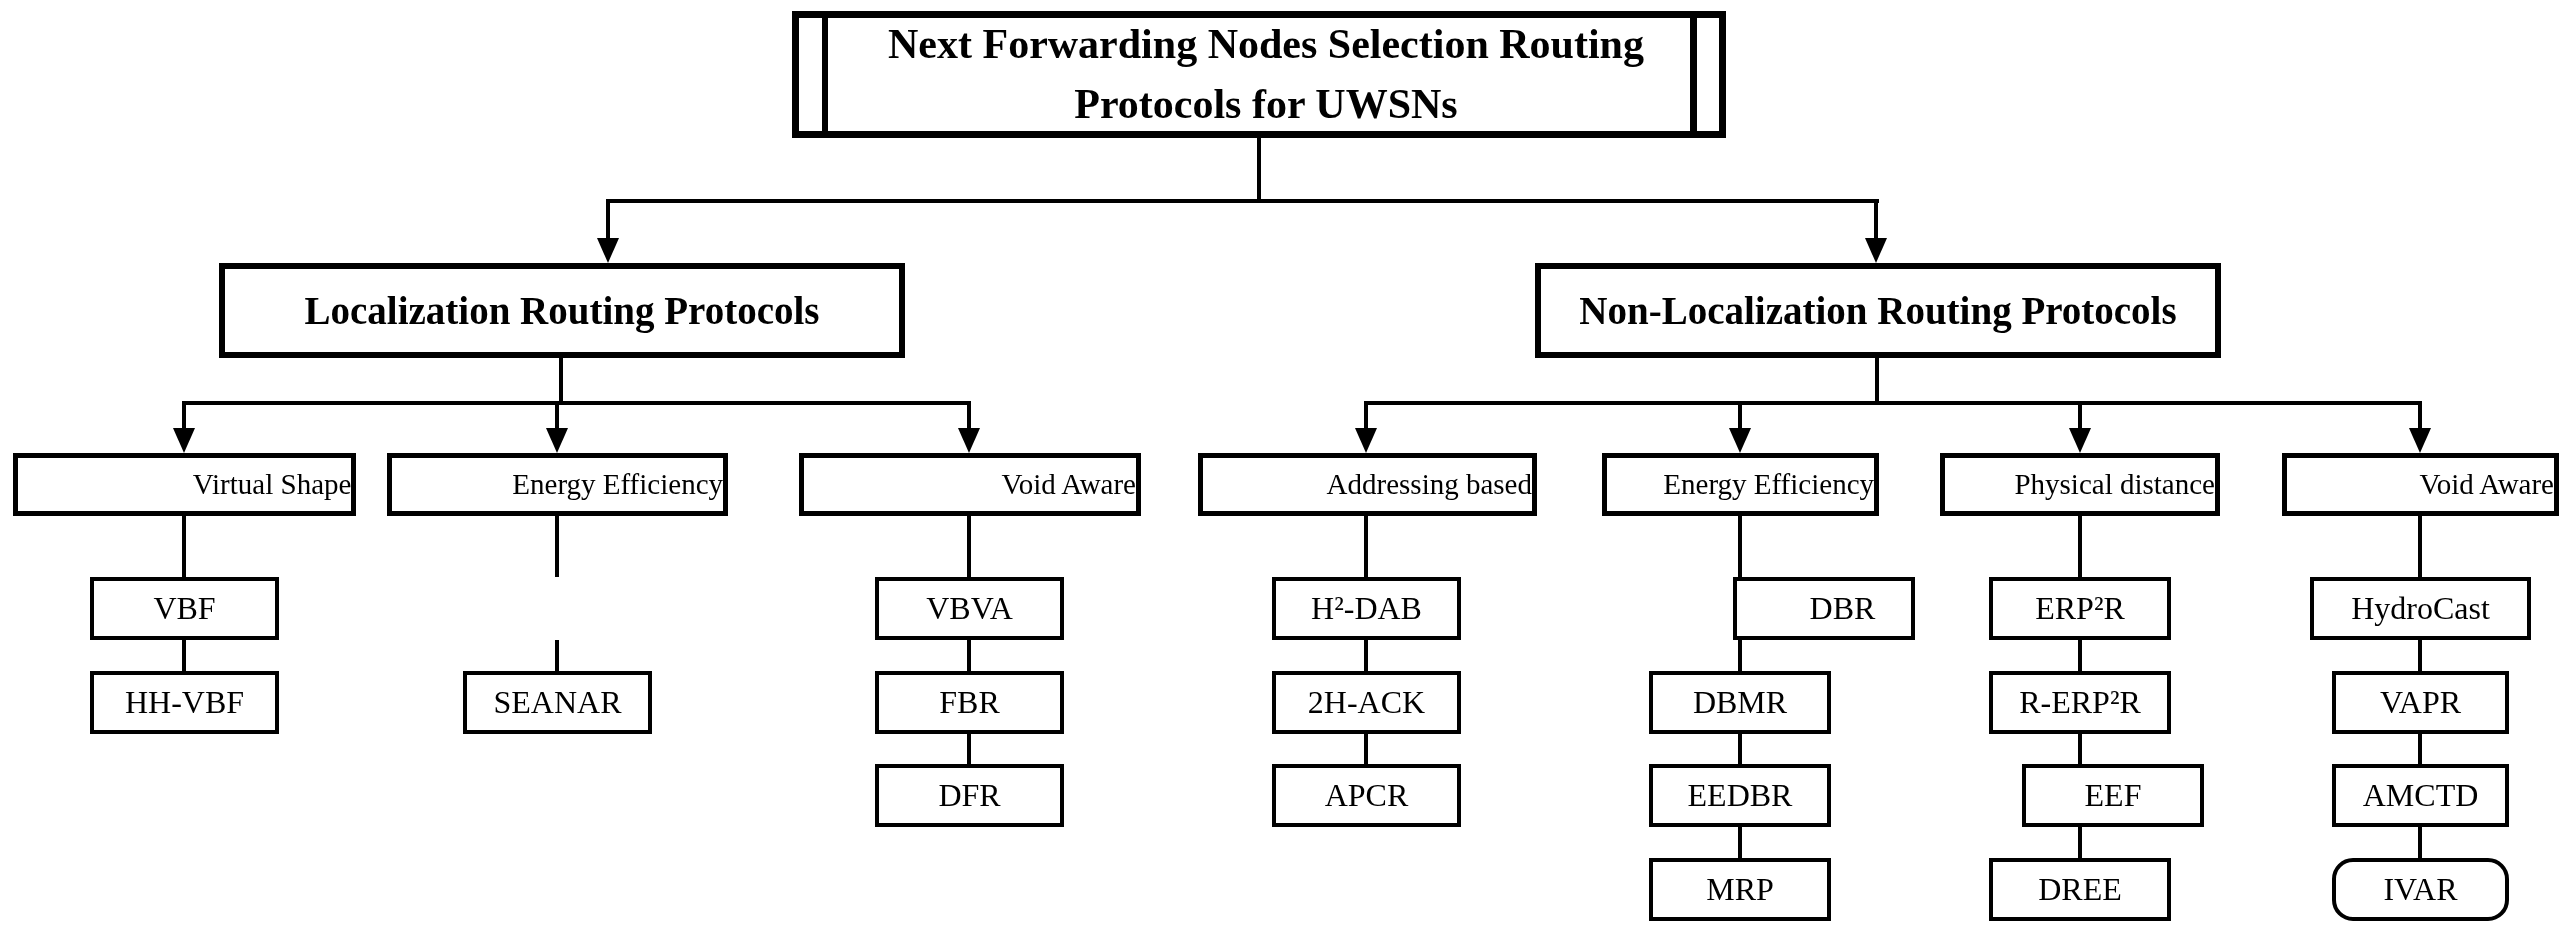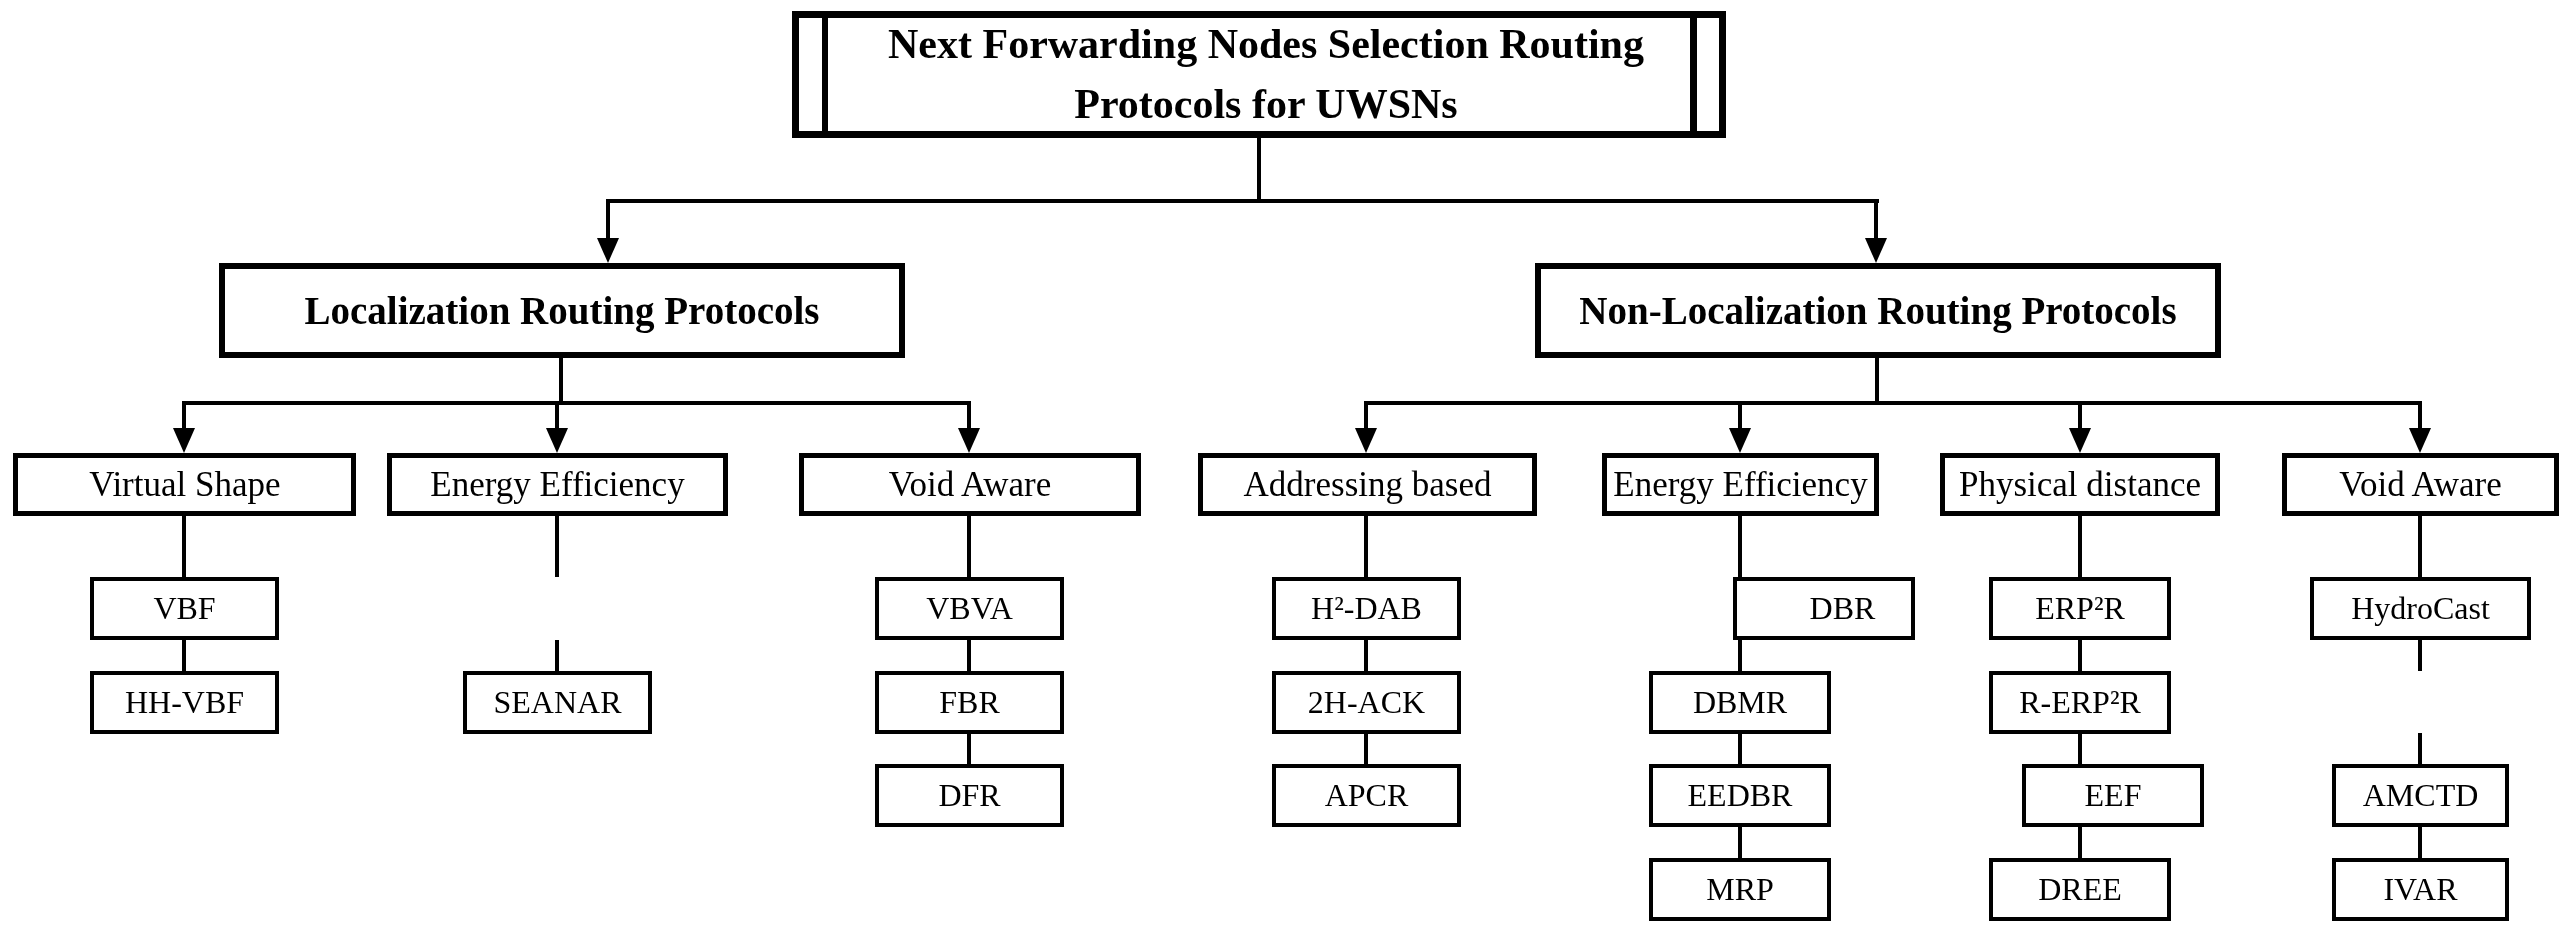--- a/index.html
+++ b/index.html
@@ -32,21 +32,22 @@
     padding-left: 14px;
   }
   .root .titlewrap { padding: 0 49px; }
   .l2 {
     border-width: 6.3px;
     font-weight: 700;
     font-size: 39px;
   }
   .cat {
     border-width: 5.6px;
-    font-size: 35px;
+    font-size: 29px;
+    justify-content: flex-end;
   }
   .leaf {
     border-width: 4.2px;
     font-size: 32px;
   }
   .v, .h { position: absolute; background: #000000; }
   .arr {
     position: absolute;
     width: 0; height: 0;
     border-left: 11.3px solid transparent;
@@ -205,23 +206,26 @@
   <div class="v" style="left:2078px; top:827px; width:4.2px; height:31px;"></div>
   <div class="box leaf" style="left:1989px; top:858px; width:182px; height:63px;">
     <span>DREE</span>
   </div>
 
   <div class="v" style="left:2418px; top:516px; width:4.2px; height:61px;"></div>
   <div class="box leaf" style="left:2310px; top:577px; width:221px; height:63px;">
     <span>HydroCast</span>
   </div>
   <div class="v" style="left:2418px; top:640px; width:4.2px; height:31px;"></div>
+  <div class="box leaf" style="left:2332px; top:671px; width:177px; height:63px;">
+    <span>VAPR</span>
+  </div>
   <div class="v" style="left:2418px; top:733px; width:4.2px; height:31px;"></div>
   <div class="box leaf" style="left:2332px; top:764px; width:177px; height:63px;">
     <span>AMCTD</span>
   </div>
   <div class="v" style="left:2418px; top:827px; width:4.2px; height:31px;"></div>
-  <div class="box leaf" style="left:2332px; top:858px; width:177px; height:63px;">
+  <div class="box leaf" style="left:2332px; top:858px; width:177px; height:63px;border-radius:21px;">
     <span>IVAR</span>
   </div>
 
 </div>
 
 
 </body></html>

